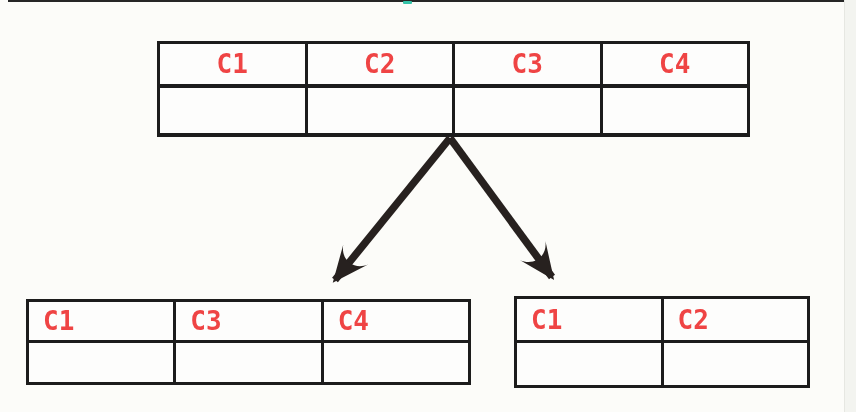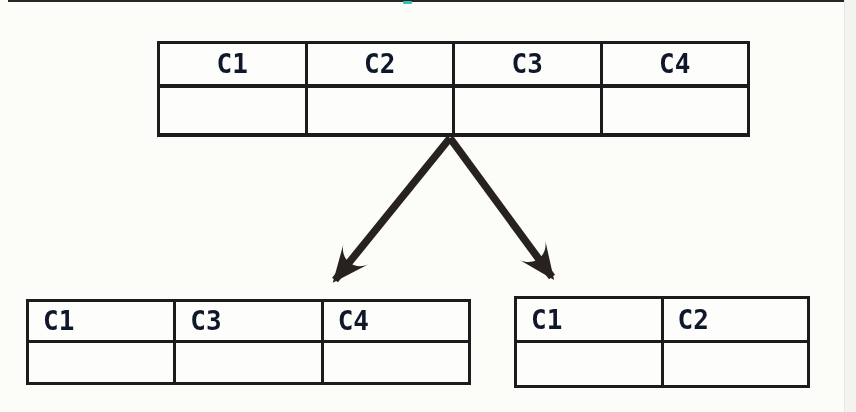--- a/index.html
+++ b/index.html
@@ -44,21 +44,21 @@
   table.tbl {
     position: absolute;
     border-collapse: collapse;
     table-layout: fixed;
     background: #fdfdfc;
   }
   table.tbl td {
     border: 3px solid #1c1c1c;
     font-weight: bold;
     font-size: 26px;
-    color: #0f172a;
+    color: #ef4444;
     vertical-align: middle;
     overflow: hidden;
   }
   
   #source-table { left: 157px; top: 41px; width: 593px; }
   #source-table td.hdr  { height: 38px; text-align: center; }
   #source-table td.cell { height: 43px; }
   #source-table td { border-bottom-width: 4px; }
   
   #fragment-left { left: 26px; top: 299px; width: 445px; }

